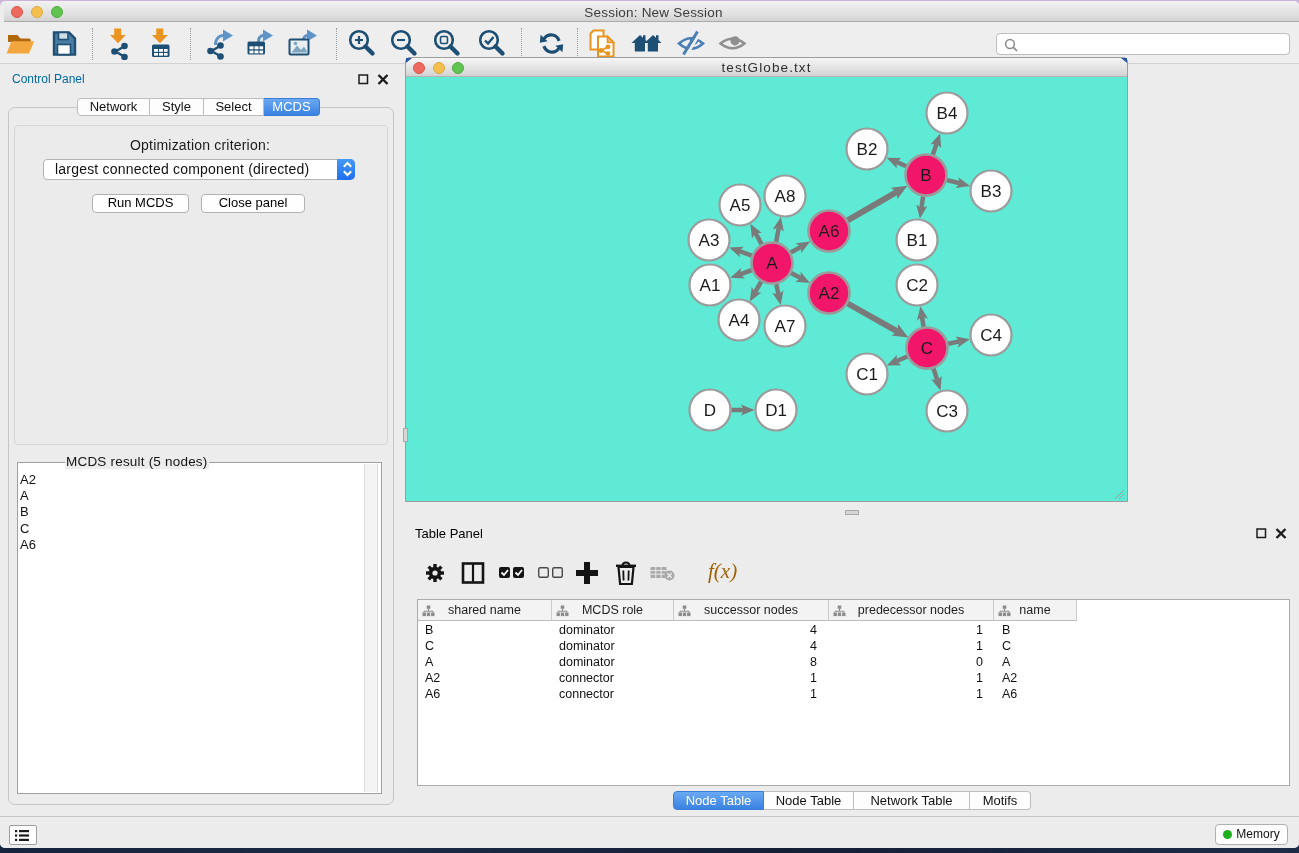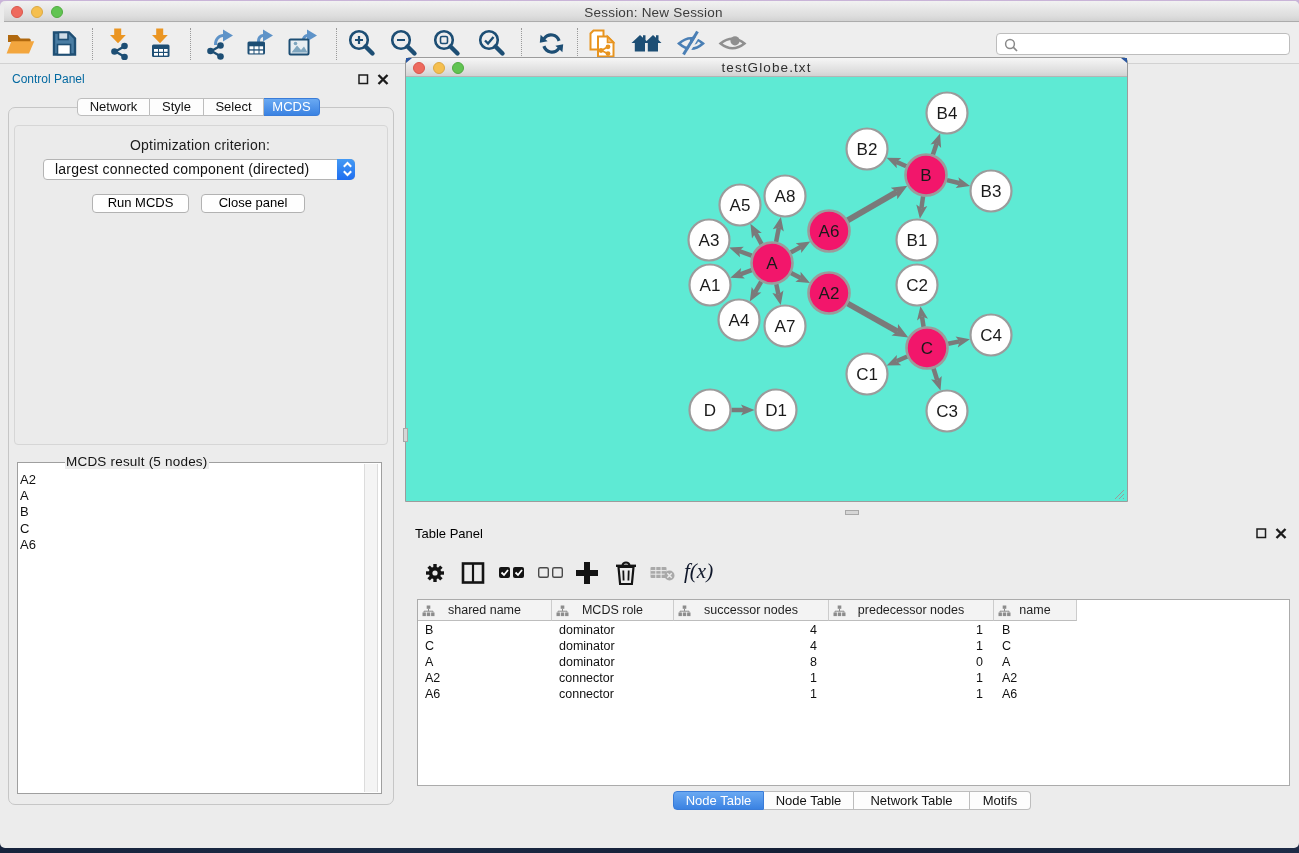--- a/index.html
+++ b/index.html
@@ -376,21 +376,21 @@
   <rect x="1.5" y="4" width="16" height="11" rx="1" fill="#a9a9a9"></rect>
   <g stroke="#ececec" stroke-width="1">
           <line x1="1.5" y1="7.6" x2="17.5" y2="7.6"></line>
           <line x1="1.5" y1="11.2" x2="17.5" y2="11.2"></line>
           <line x1="6.8" y1="4" x2="6.8" y2="15"></line>
           <line x1="12.1" y1="4" x2="12.1" y2="15"></line>
         </g>
   <circle cx="20.5" cy="12.5" r="5" fill="#a9a9a9"></circle>
   <path d="M18.3 10.3 l4.4 4.4 M22.7 10.3 l-4.4 4.4" stroke="#ececec" stroke-width="1.4"></path>
 </svg>
-<div class="abs" style="left:684px;top:558px;font-family:'Liberation Serif',serif;font-style:italic;font-size:21px;color:#0f172a;">f(x)</div>
+<div class="abs" style="left:708px;top:558px;font-family:'Liberation Serif',serif;font-style:italic;font-size:21px;color:#a16207;">f(x)</div>
 
 <div id="tbl" class="abs">
   <div class="hcell" style="left:0;width:134px;">shared name</div>
   <div class="hcell" style="left:134px;width:122px;">MCDS role</div>
   <div class="hcell" style="left:256px;width:155px;">successor nodes</div>
   <div class="hcell" style="left:411px;width:165px;">predecessor nodes</div>
   <div class="hcell" style="left:576px;width:83px;">name</div>
 <svg class="abs" style="left:4px;top:5px" width="13" height="12" viewBox="0 0 13 12">
 <rect x="4.7" y="0.5" width="3.6" height="3.3" fill="#8c8c8c"></rect>
 <g stroke="#8c8c8c" stroke-width="1">
@@ -478,14 +478,29 @@
 <div class="drow" style="left:584px;top:86px;">A6</div>
 </div>
 
 <div class="tabrow" style="left:673px;top:790px;">
   <div class="tab first sel" style="width:91px;height:19px;line-height:18px;">Node Table</div>
   <div class="tab" style="width:90px;height:19px;line-height:18px;">Node Table</div>
   <div class="tab" style="width:116px;height:19px;line-height:18px;">Network Table</div>
   <div class="tab last" style="width:61px;height:19px;line-height:18px;">Motifs</div>
 </div>
 
+<div id="statusbar" class="abs">
+  <div id="listbtn">
+    <svg width="24" height="19" viewBox="0 0 24 19">
+      <g fill="#1a1a1a">
+              <rect x="5" y="4" width="2.2" height="2.2"></rect>
+              <rect x="5" y="8.4" width="2.2" height="2.2"></rect>
+              <rect x="5" y="12.8" width="2.2" height="2.2"></rect>
+      <rect x="9" y="4" width="10" height="2.2"></rect>
+              <rect x="9" y="8.4" width="10" height="2.2"></rect>
+              <rect x="9" y="12.8" width="10" height="2.2"></rect>
+            </g>
+    </svg>
+  </div>
+  <div id="membtn"><span class="dot"></span>Memory</div>
+</div>
 </div>
 </div>
 
 </body></html>

